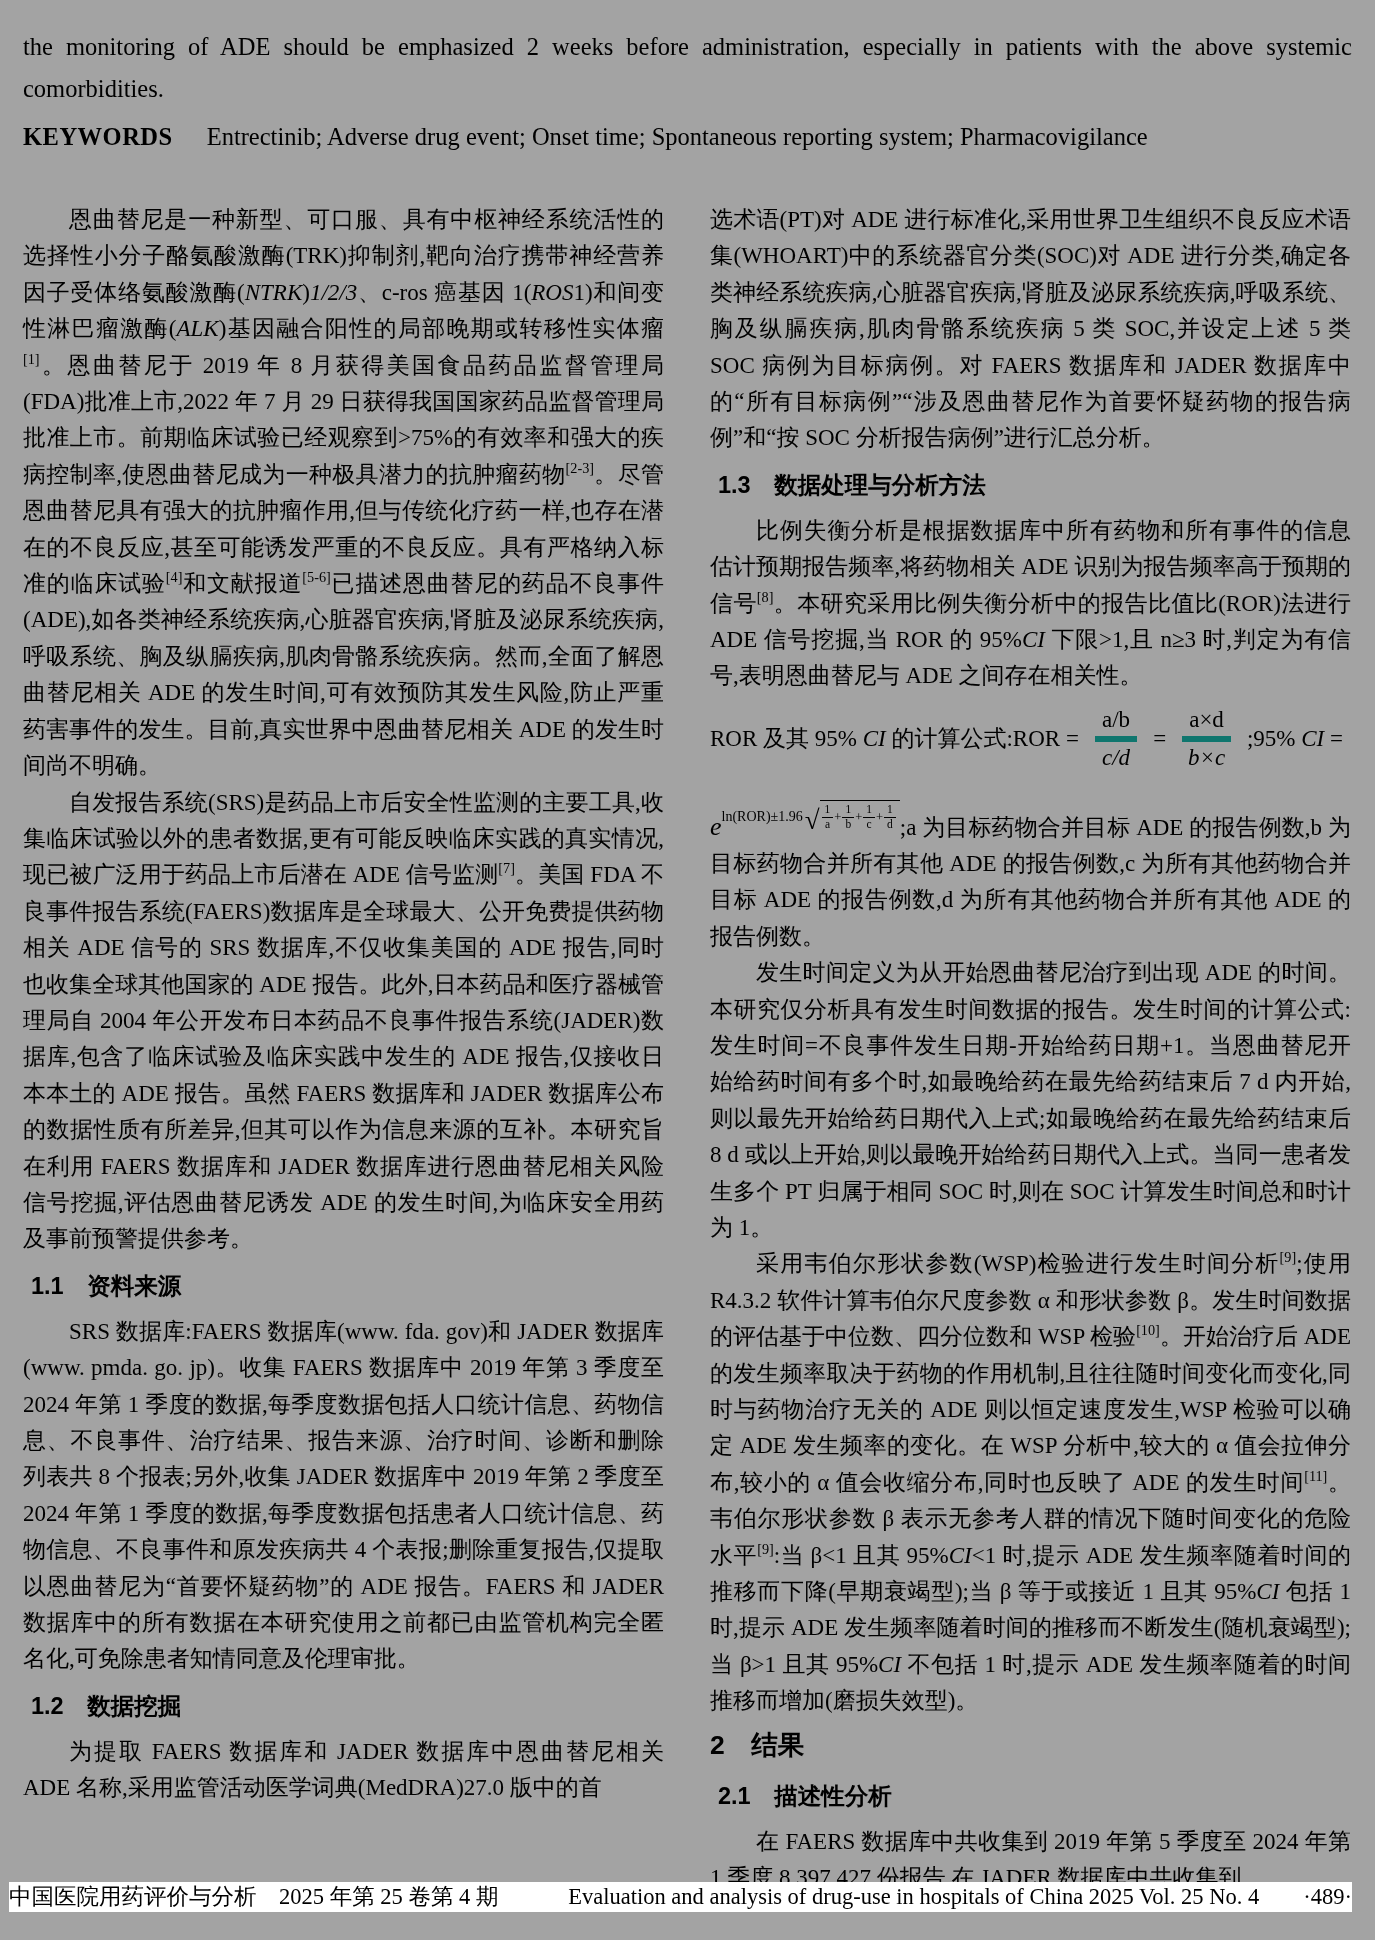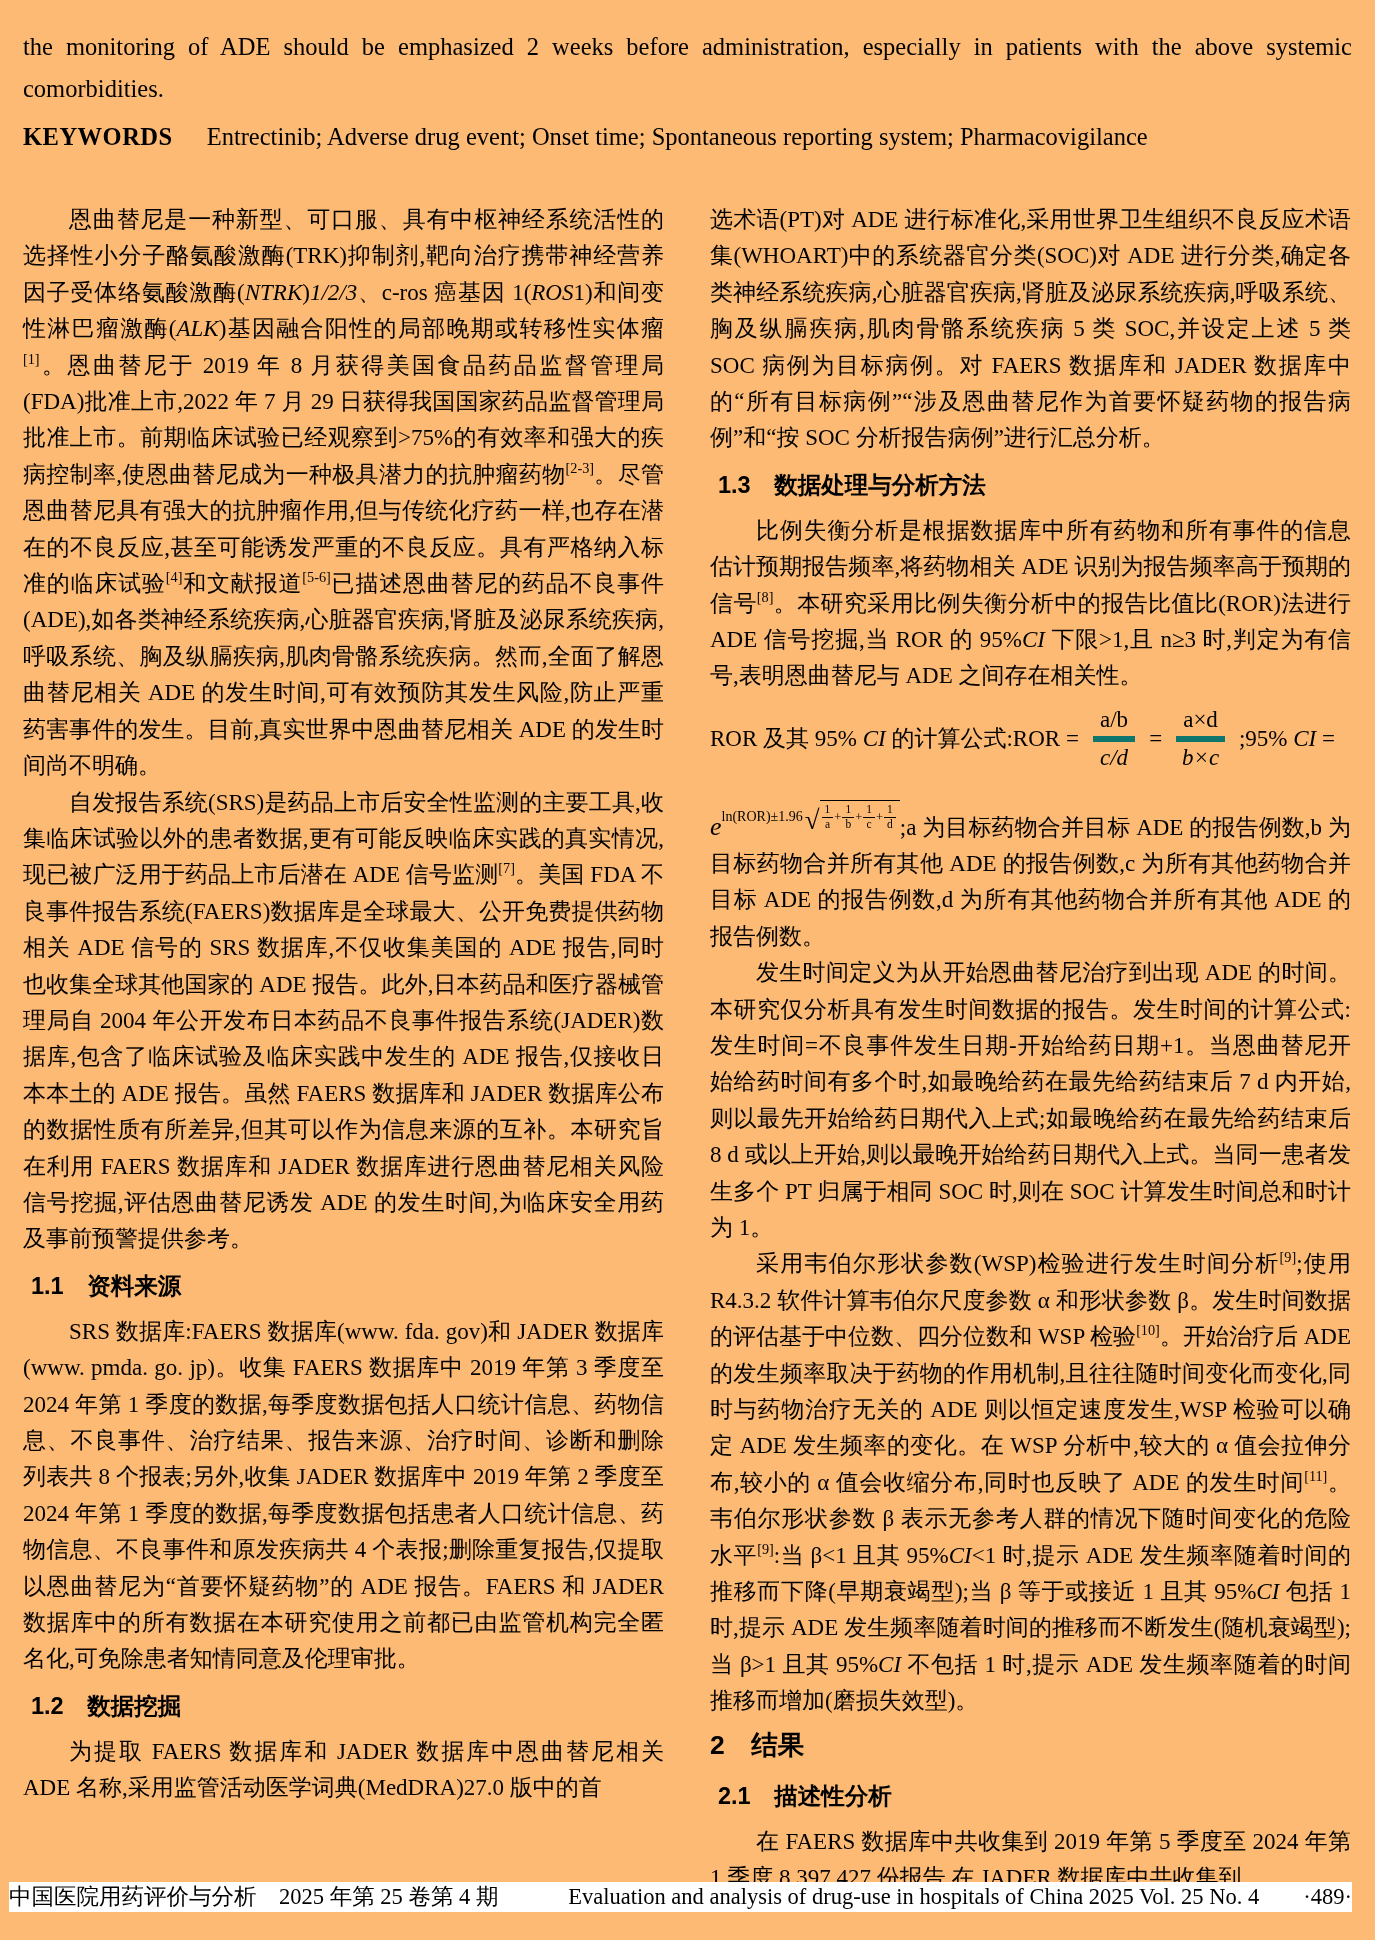--- a/index.html
+++ b/index.html
@@ -1,21 +1,21 @@
 <!DOCTYPE html>
 <html><head>
 <meta charset="utf-8">
 <style>
   html,body{margin:0;padding:0;background:#ffffff;}
   .page{
     position:relative;
     width:1375px;height:1940px;
     box-sizing:border-box;
     padding:26px 23px 0 23px;
-    background:#fdba74;color:#000;
+    background:#a3a3a3;color:#000;
     font-family:"Liberation Serif","DejaVu Serif",serif;
     overflow:hidden;
   }
   
   .en{font-size:24.5px;line-height:42px;text-align:justify;margin:0;}
   .kw{font-size:24.5px;line-height:42px;margin:6px 0 0 0;}
   .kw-label{font-weight:bold;margin-right:34px;letter-spacing:0.5px;}
   
   .columns{display:flex;gap:46px;margin-top:44px;}
   .col{width:641px;font-size:23px;line-height:36.4px;text-align:justify;}
@@ -26,21 +26,21 @@
     font-family:"Liberation Sans","DejaVu Sans",sans-serif;
     font-size:26.5px;font-weight:bold;line-height:46px;margin:2px 0 1px 0;text-align:left;
   }
   .h-minor{
     font-family:"Liberation Sans","DejaVu Sans",sans-serif;
     font-size:23.5px;font-weight:bold;line-height:40px;margin:8px;text-align:left;
   }
   
   .f-line1{
     display:flex;align-items:center;justify-content:space-between;
-    margin:12px 16px 8px 0;white-space:nowrap;line-height:1.15;
+    margin:12px 8px 8px 0;white-space:nowrap;line-height:1.15;
   }
   .frac{display:inline-flex;flex-direction:column;align-items:center;line-height:1.15;}
   .frac .fn{display:block;border-bottom:6px solid #0f766e;padding:0 7px 3px 7px;}
   .frac .fd{display:block;padding-top:3px;font-style:italic;}
   
   .f-line2{margin:10px 0 0 0;}
   .e-expr{display:inline-block;white-space:nowrap;padding-top:18px;}
   .e-base{font-size:26px;font-style:italic;}
   .exp{display:inline-block;vertical-align:13px;font-size:14px;line-height:1;white-space:nowrap;}
   .exp-pre{margin-right:2px;}

